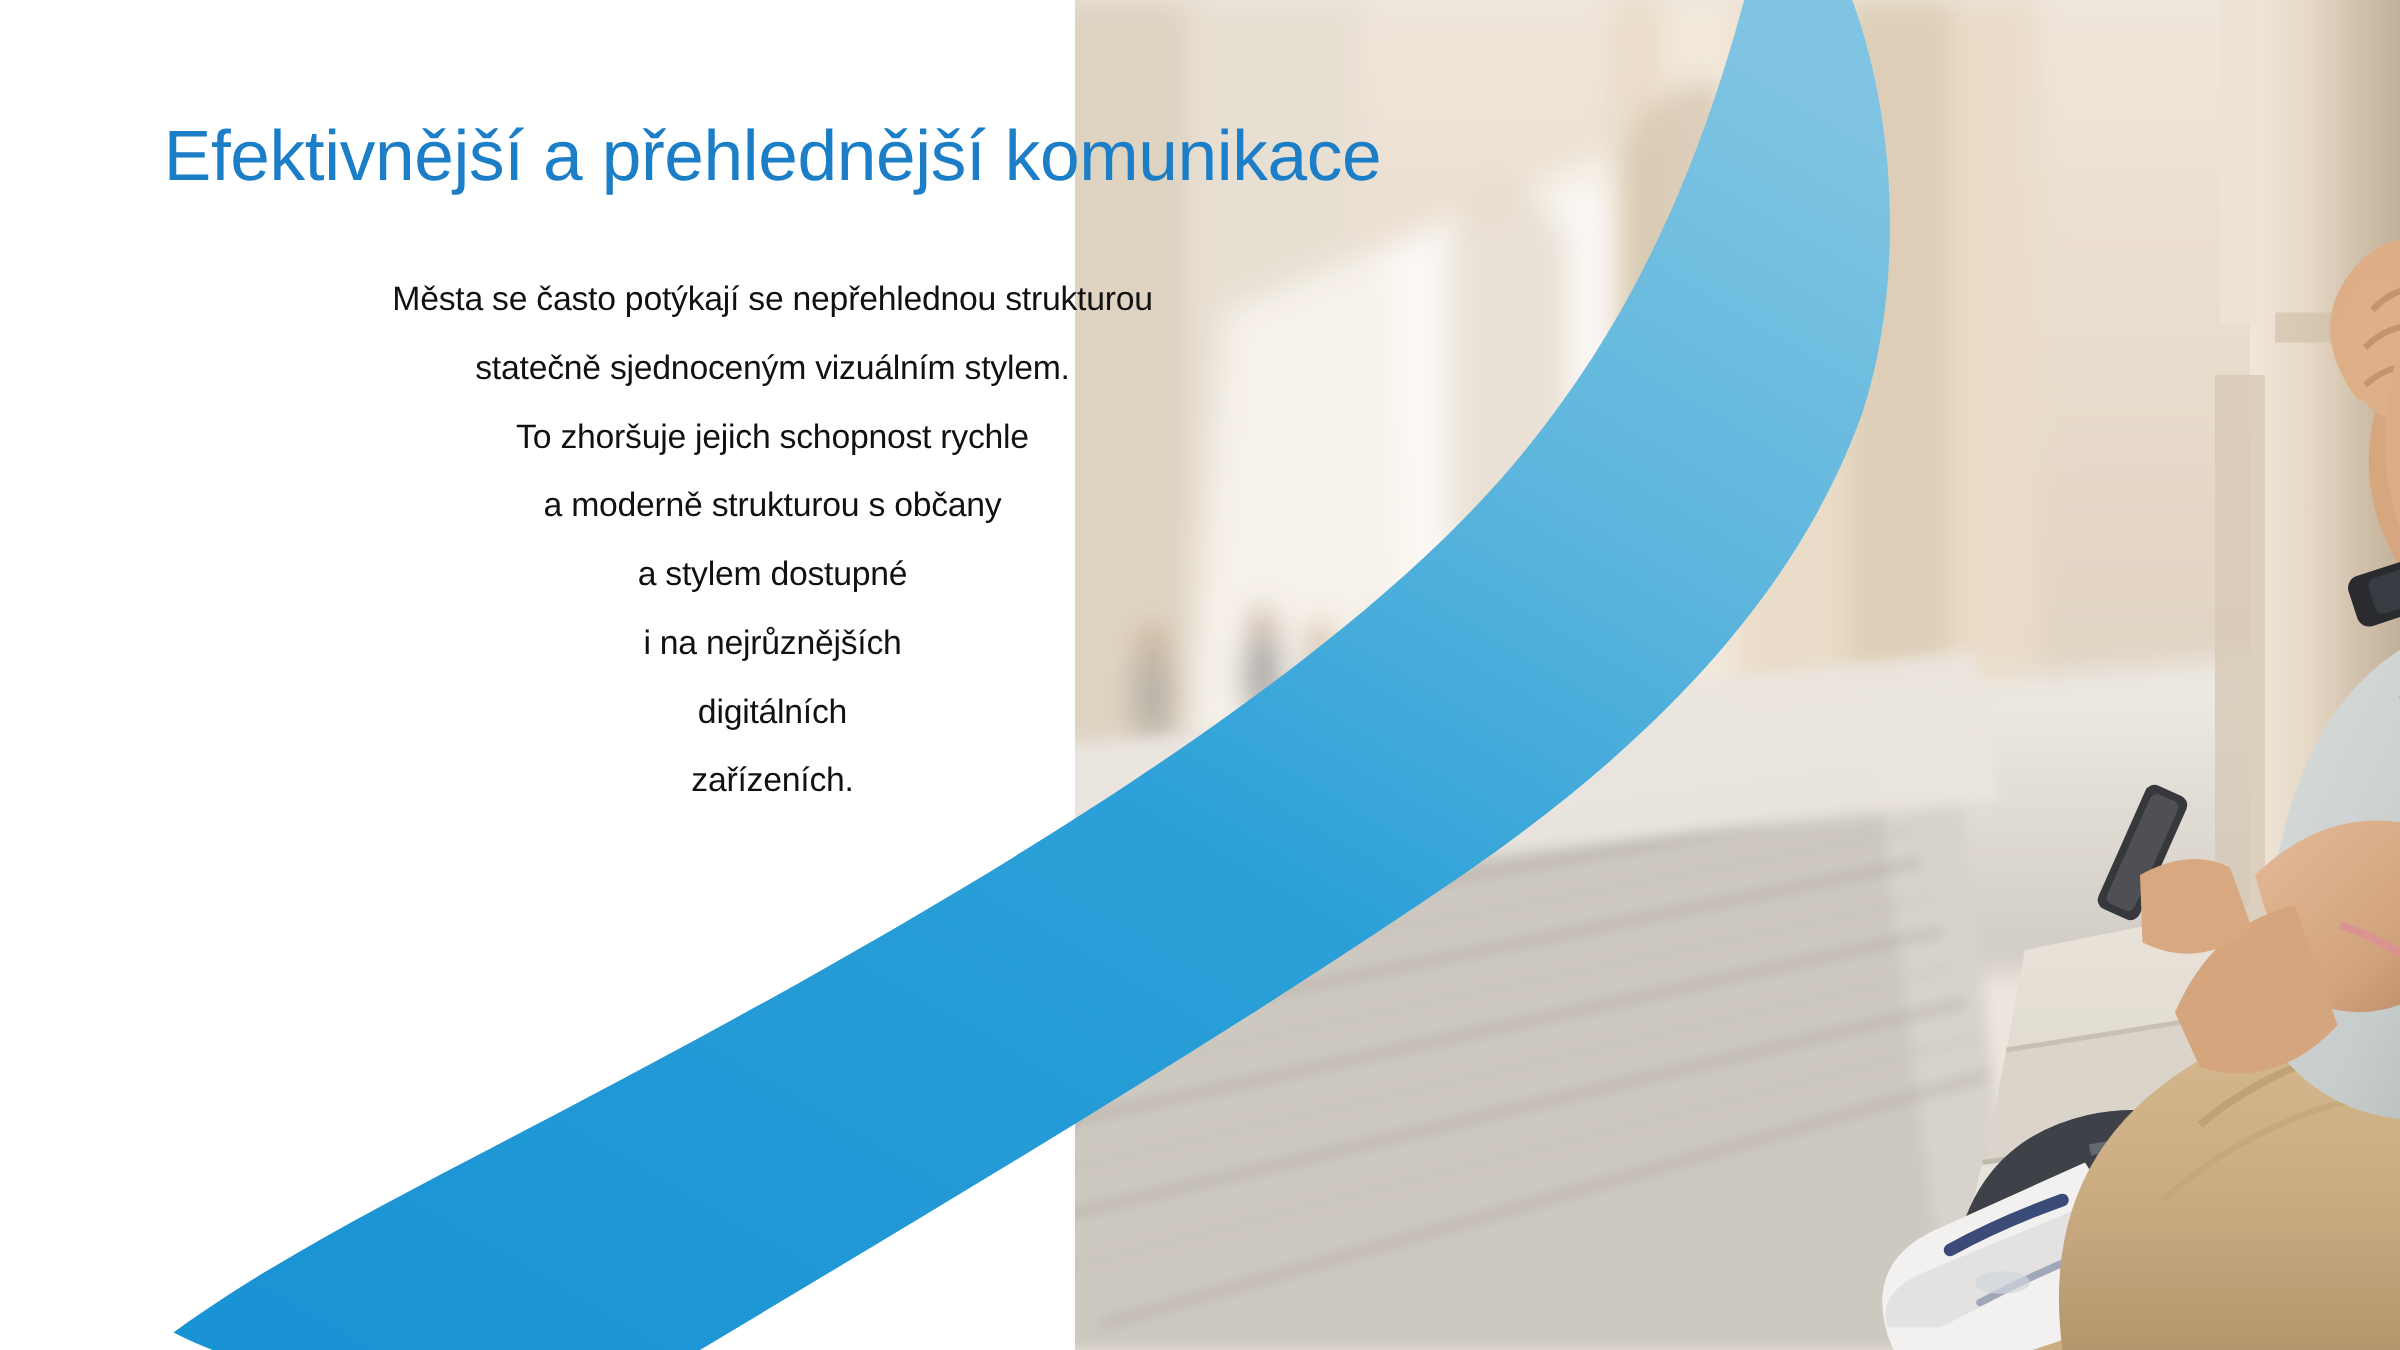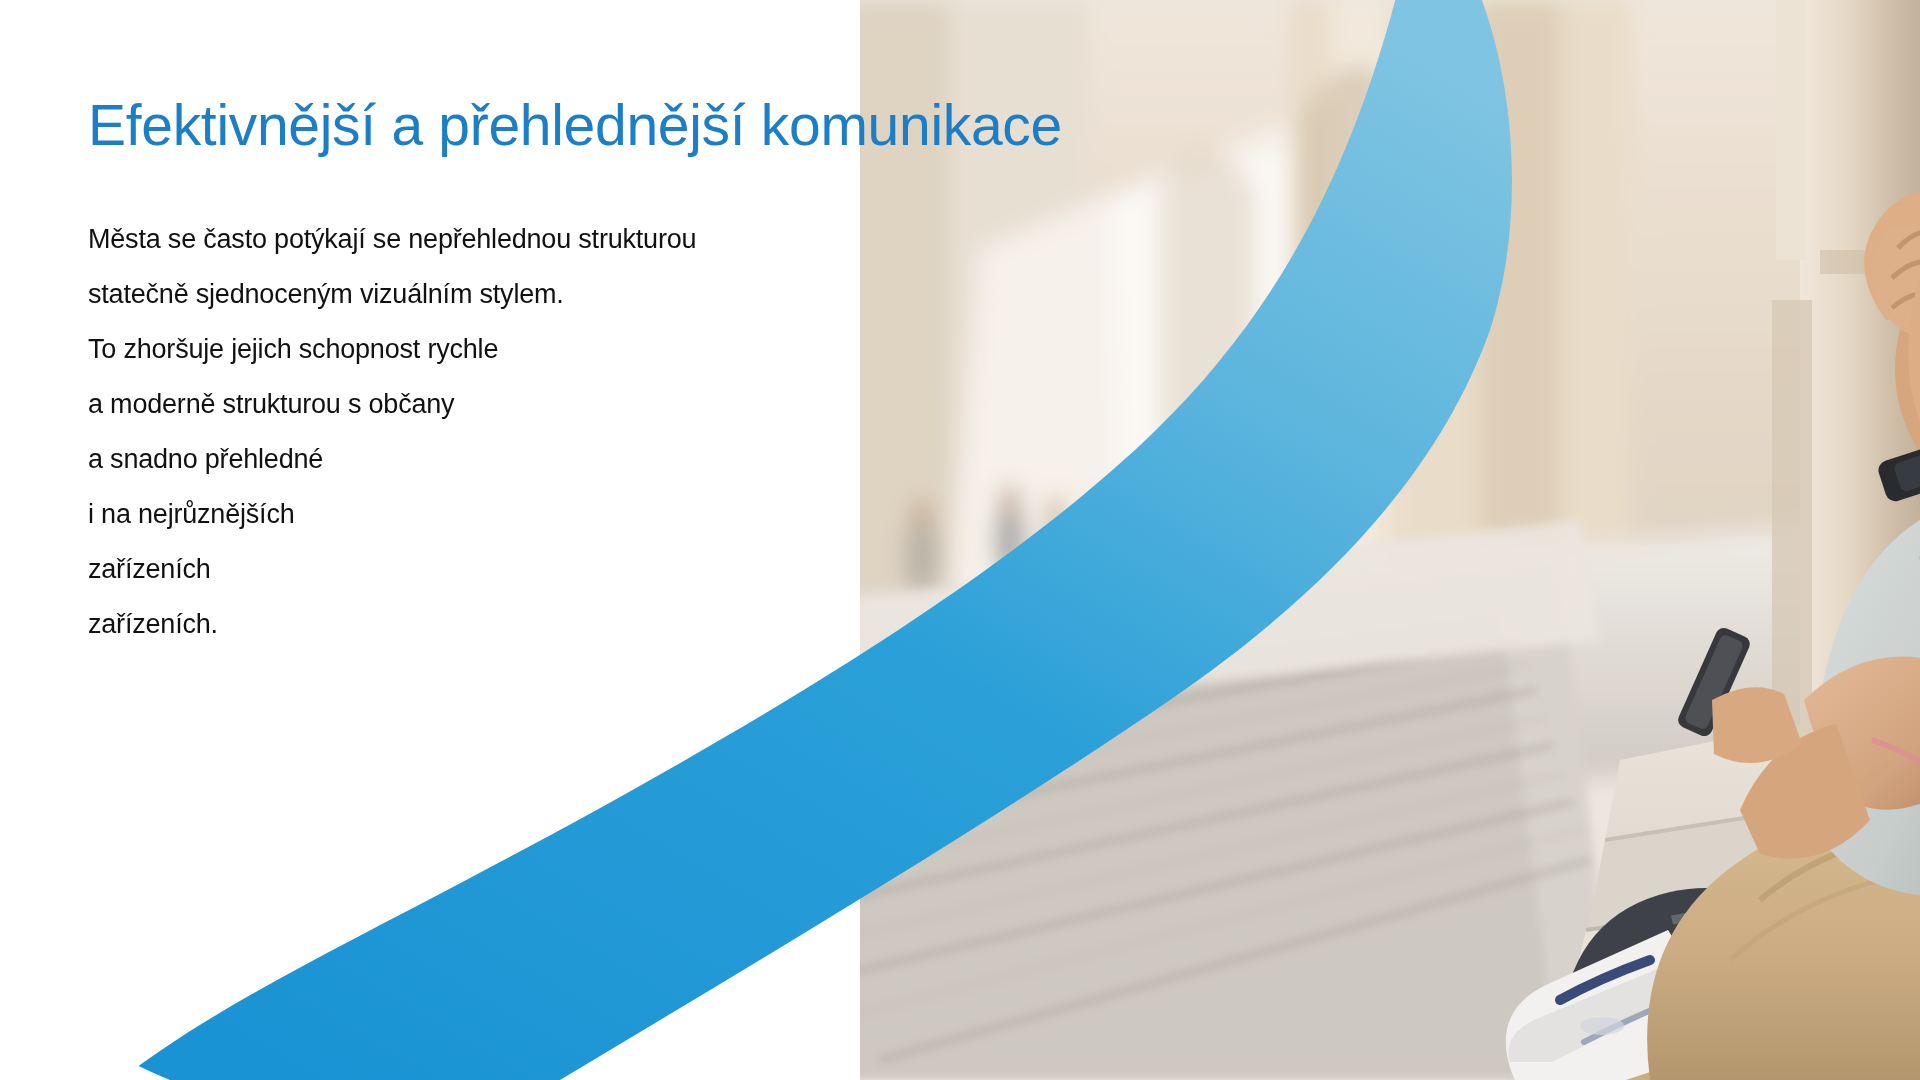--- a/index.html
+++ b/index.html
@@ -9,20 +9,21 @@
   }
   body {
     font-family: "Liberation Sans", sans-serif;
   }
   .slide {
     position: relative;
     width: 1920px;
     height: 1080px;
     overflow: hidden;
     background: #ffffff;
+    text-align: center;
   }
 
   
   .photo-layer {
     position: absolute;
     top: 0;
     right: 0;
     width: 1060px;
     height: 1080px;
     overflow: hidden;
@@ -318,21 +319,21 @@
 
   <div class="text-col">
 
     <h1 class="headline">Efektivnější a přehlednější komunikace</h1>
 
     <div class="body-copy">
       <div class="body-line">Města se často potýkají se nepřehlednou strukturou</div>
       <div class="body-line">statečně sjednoceným vizuálním stylem.</div>
       <div class="body-line">To zhoršuje jejich schopnost rychle</div>
       <div class="body-line">a moderně strukturou s občany</div>
-      <div class="body-line">a snadno přehledné</div>
+      <div class="body-line">a stylem dostupné</div>
       <div class="body-line">i na nejrůznějších</div>
-      <div class="body-line">zařízeních</div>
+      <div class="body-line">digitálních</div>
       <div class="body-line">zařízeních.</div>
     </div>
 
   </div>
 
 </div>
 
 </body></html>

